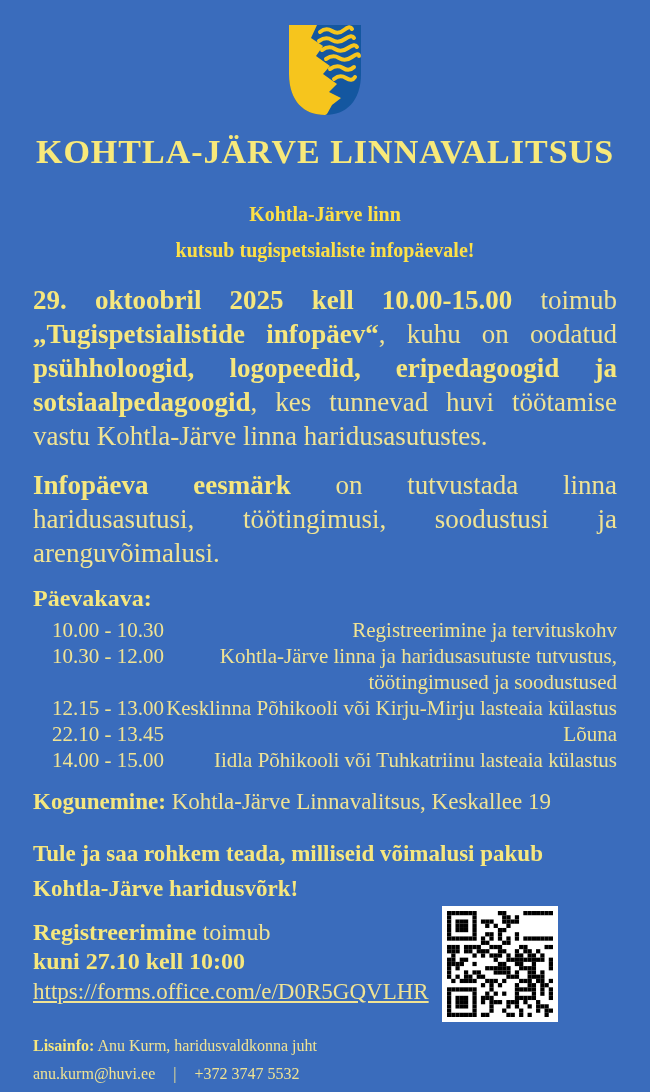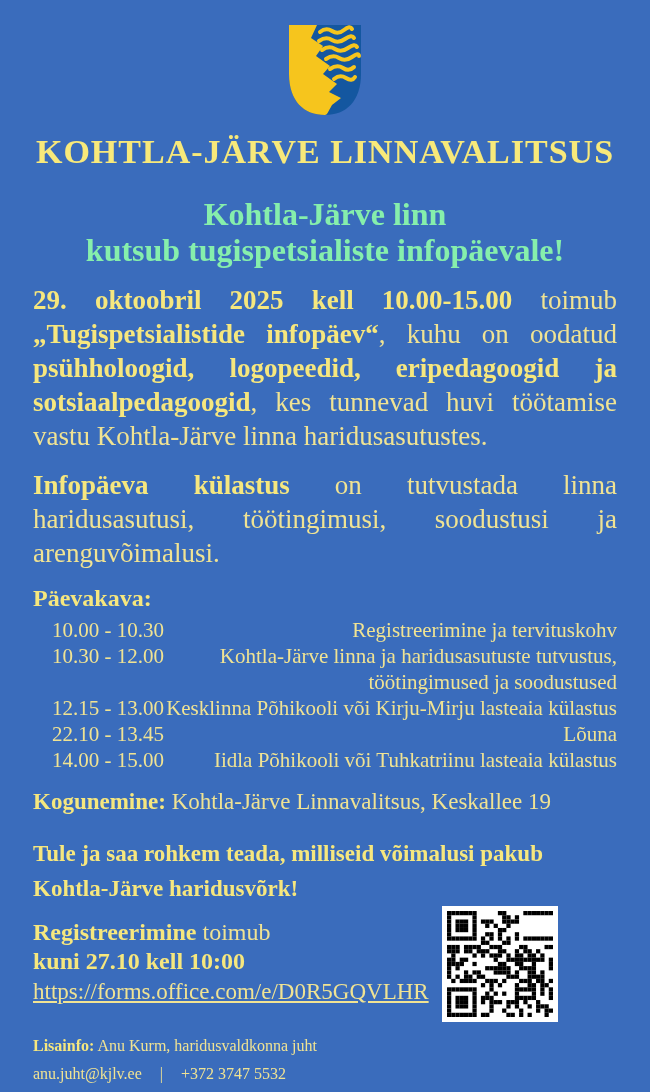--- a/index.html
+++ b/index.html
@@ -16,22 +16,22 @@
   .crest-wrap{display:flex;justify-content:center;}
   .crest-wrap svg{display:block;}
   .shield{fill:#1457A0;}
   .flame-body{fill:#F6C51D;}
   .flame-tongue{stroke:#F6C51D;stroke-width:4;fill:none;stroke-linecap:round;}
   .title{
     text-align:center;font-weight:bold;font-size:34px;line-height:40px;
     color:#F8E97A;letter-spacing:1px;margin-top:16px;white-space:nowrap;
   }
   .subtitle{
-    text-align:center;font-weight:bold;font-size:32px;line-height:36px;
-    color:#86efac;margin-top:24px;
+    text-align:center;font-weight:bold;font-size:20px;line-height:36px;
+    color:#fde047;margin-top:24px;
   }
   .para{font-size:27px;line-height:34px;text-align:justify;margin-top:15px;}
   .para .b, .strong{font-weight:bold;color:#F6E77E;}
   .agenda-heading{font-size:24px;font-weight:bold;color:#F6E77E;margin-top:15px;}
   .agenda{margin-top:5px;font-size:21px;line-height:26px;padding-left:9px;}
   .agenda-row{display:flex;align-items:flex-start;text-align:right;}
   .agenda-time{width:122px;flex:none;}
   .agenda-text{flex:1;}
   .gathering{font-size:23px;line-height:30px;margin-top:14px;}
   .cta{font-size:23px;font-weight:bold;line-height:35px;margin-top:19px;color:#F6E77E;max-width:560px;}
@@ -67,21 +67,21 @@
 
   <div class="title">KOHTLA-JÄRVE LINNAVALITSUS</div>
 
   <div class="subtitle">
     <div>Kohtla-Järve linn</div>
     <div>kutsub tugispetsialiste infopäevale!</div>
   </div>
 
   <div class="para"><span class="b">29. oktoobril 2025 kell 10.00-15.00</span><span> toimub </span><span class="b">„Tugispetsialistide infopäev“</span><span>, kuhu on oodatud </span><span class="b">psühholoogid, logopeedid, eripedagoogid ja sotsiaalpedagoogid</span><span>, kes tunnevad huvi töötamise vastu Kohtla-Järve linna haridusasutustes.</span></div>
 
-  <div class="para"><span class="b">Infopäeva külastus</span><span> on tutvustada linna haridusasutusi, töötingimusi, soodustusi ja arenguvõimalusi.</span></div>
+  <div class="para"><span class="b">Infopäeva eesmärk</span><span> on tutvustada linna haridusasutusi, töötingimusi, soodustusi ja arenguvõimalusi.</span></div>
 
   <div class="agenda-heading">Päevakava:</div>
   <div class="agenda">
     <div class="agenda-row">
       <div class="agenda-time">10.00 - 10.30</div>
       <div class="agenda-text">Registreerimine ja tervituskohv</div>
     </div>
     <div class="agenda-row">
       <div class="agenda-time">10.30 - 12.00</div>
       <div class="agenda-text">
@@ -404,16 +404,16 @@
           <rect x="60" y="96" width="4" height="4"></rect>
           <rect x="68" y="96" width="4" height="4"></rect>
           <rect x="76" y="96" width="4" height="4"></rect>
           <rect x="92" y="96" width="4" height="4"></rect>
         </svg>
     </div>
   </div>
 
   <div class="contact">
     <div><span class="strong">Lisainfo:</span><span> Anu Kurm, haridusvaldkonna juht</span></div>
-    <div class="contact-line2"><span>anu.juht@kjlv.ee</span><span class="sep">|</span><span>+372 3747 5532</span></div>
+    <div class="contact-line2"><span>anu.kurm@huvi.ee</span><span class="sep">|</span><span>+372 3747 5532</span></div>
   </div>
 
 </div>
 
 </body></html>

